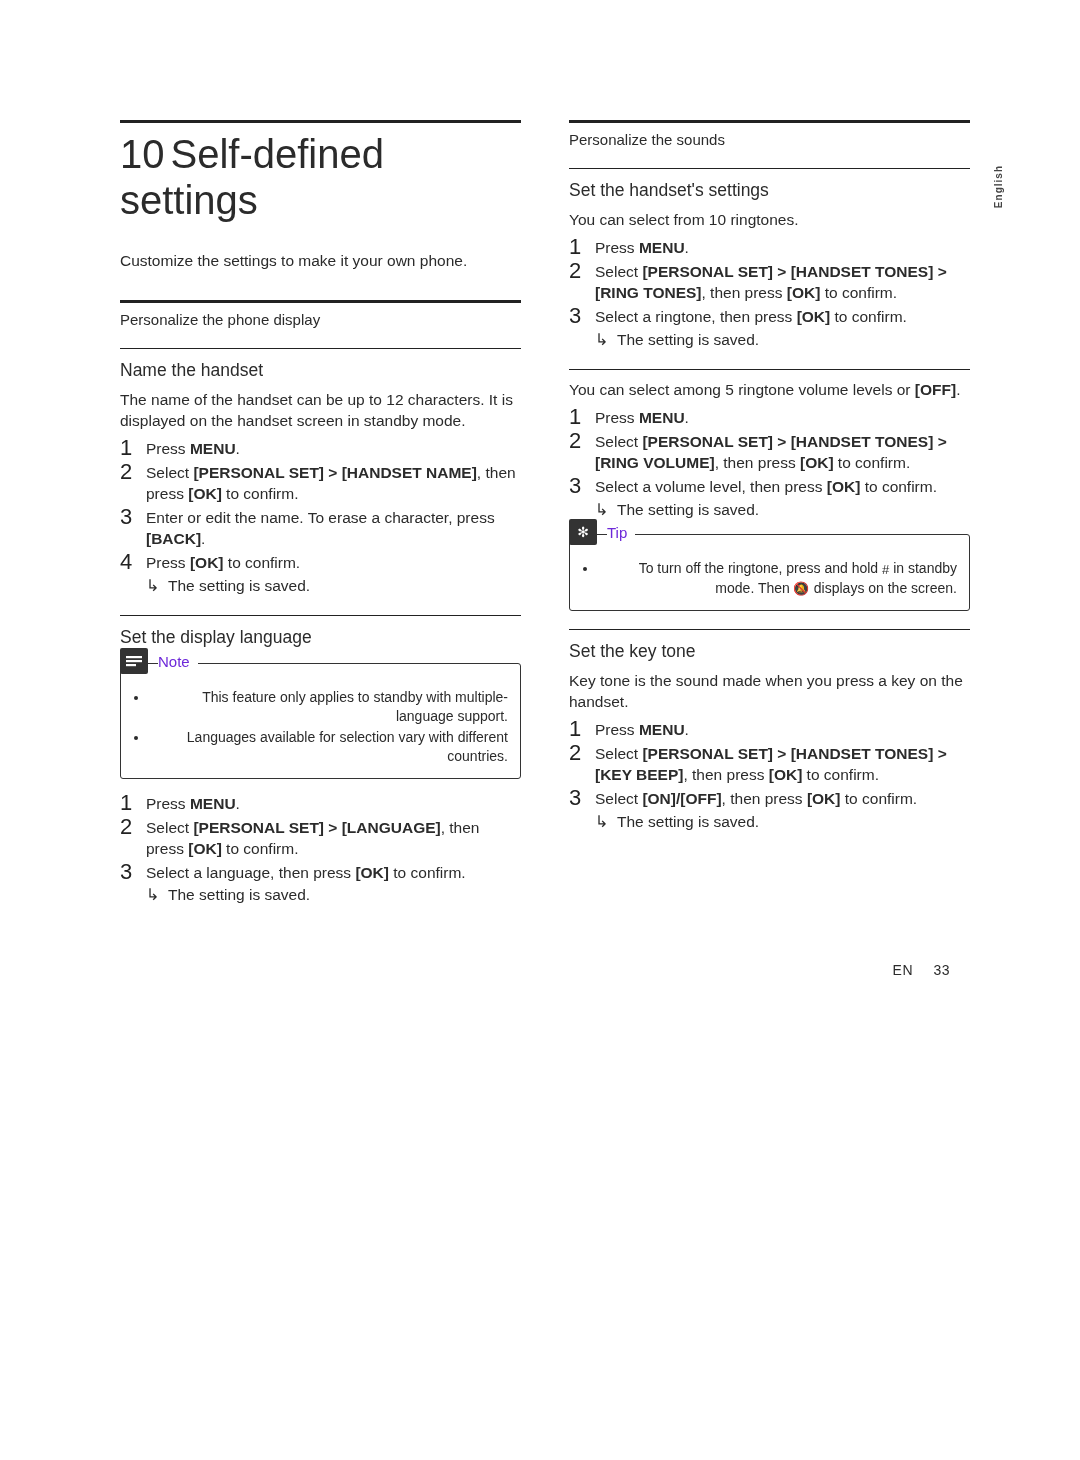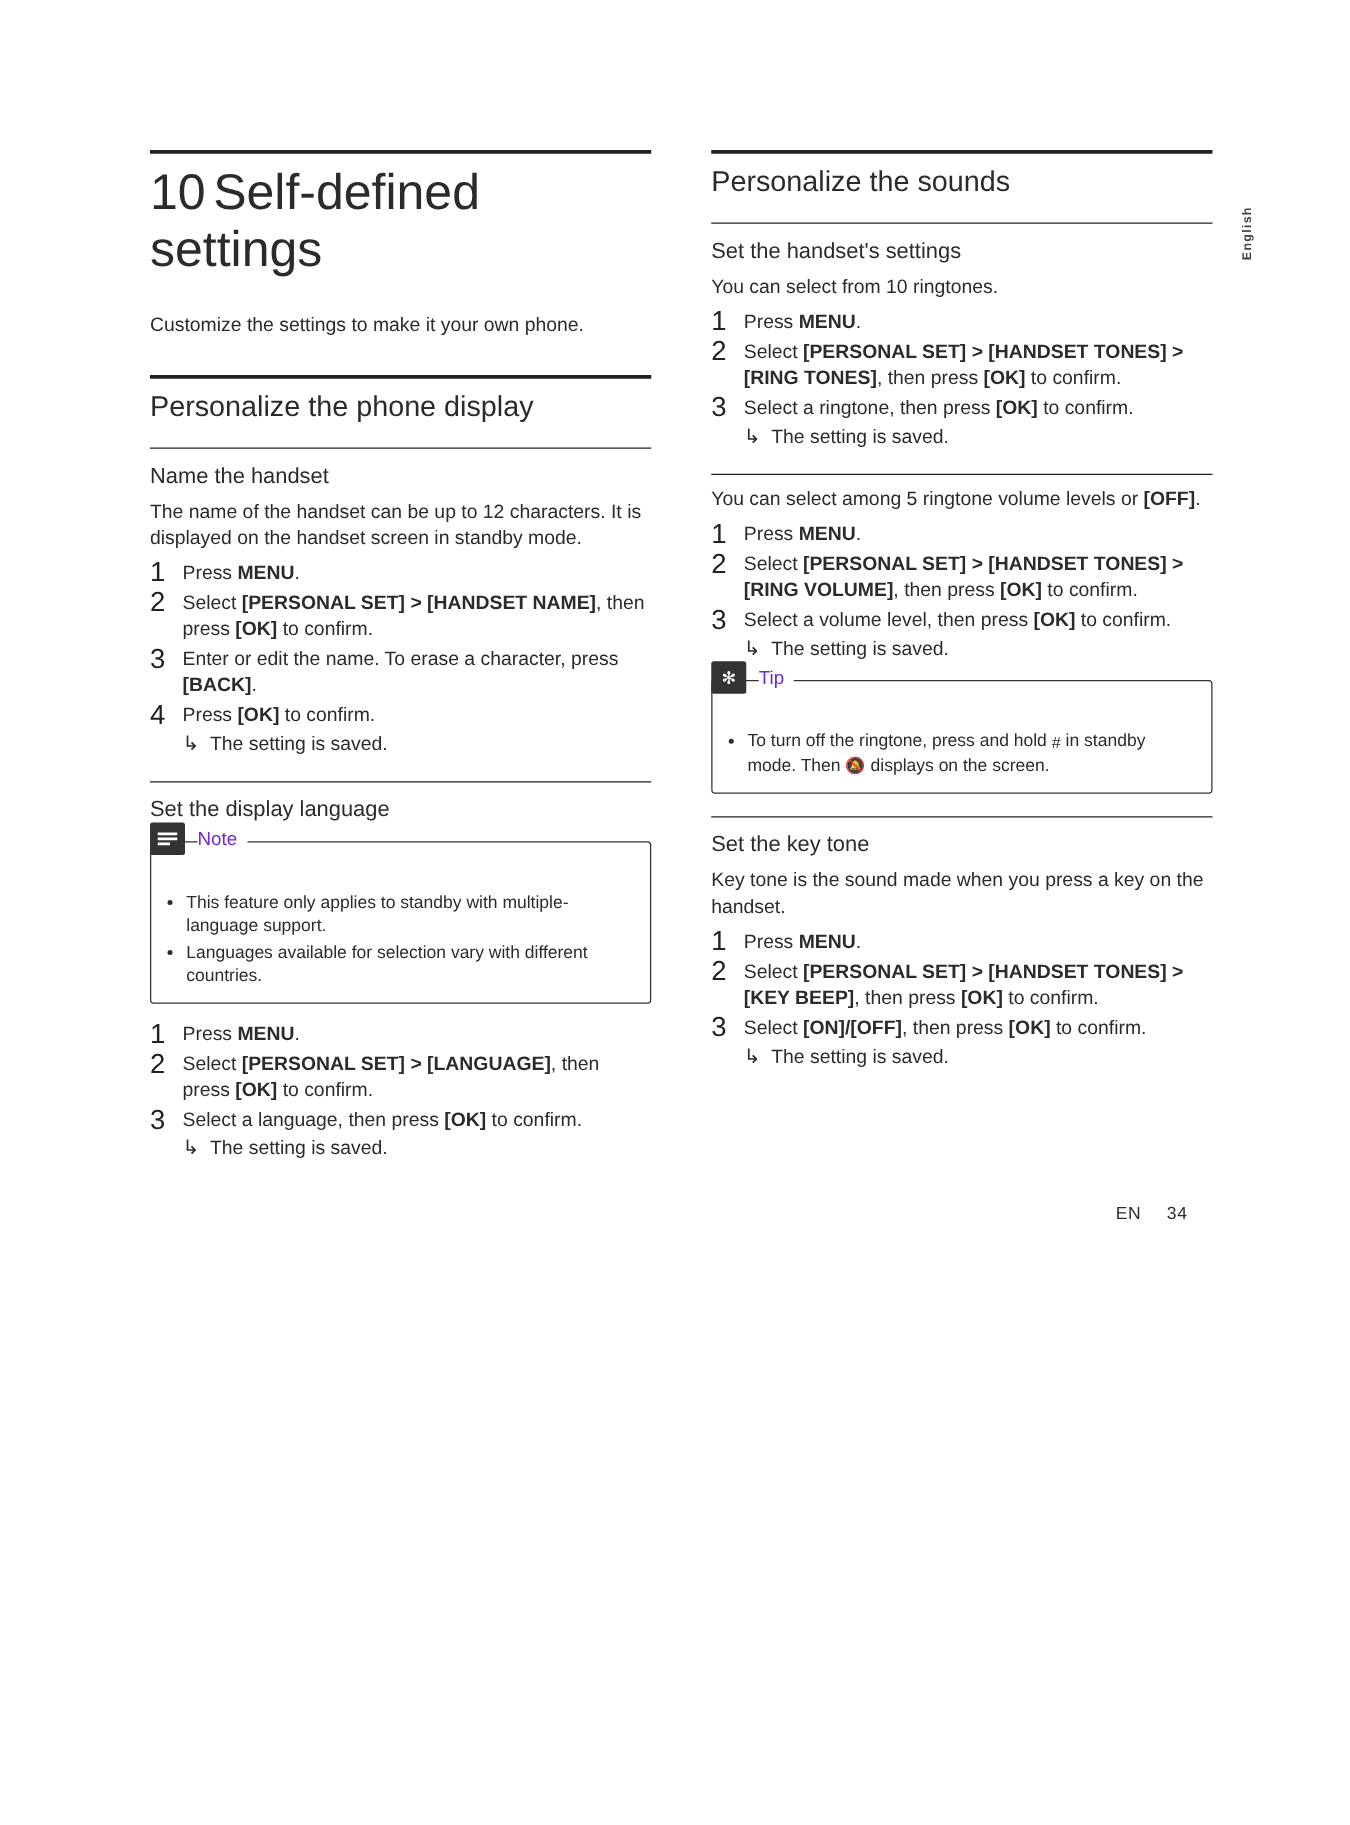--- a/index.html
+++ b/index.html
@@ -57,21 +57,21 @@
   }
   .chapter-title .num {
     display: inline-block;
     margin-right: 6px;
   }
   .intro {
     font-size: 15.5px;
     margin-bottom: 28px;
   }
   .section-title {
-    font-size: 23px;
+    font-size: 15px;
     font-weight: 400;
     margin: 6px 0 18px 0;
     line-height: 1.25;
   }
   .subsection-title {
     font-size: 17.5px;
     font-weight: 400;
     margin: 8px 0 8px 0;
   }
   .desc {
@@ -144,22 +144,23 @@
     border-radius: 2px;
   }
   .callout-label {
     font-size: 15px;
     color: #6d28d9;
     padding-top: 1px;
     background:#fff;
     padding-right:8px;
   }
   .callout ul {
-    margin: 22px 0 0 0;
+    margin: 8px 0 0 0;
     padding-left: 16px;
+    text-align: right;
   }
   .callout li {
     margin: 2px 0;
   }
   .callout-spacer { height:6px; }
   
   .footer {
     position: absolute;
     bottom: 80px;
     right: 130px;
@@ -344,16 +345,16 @@
           <span class="result-arrow">↳</span>
           <span>The setting is saved.</span>
         </div>
       </div>
 
     </div>
   </div>
 
   <div class="footer">
     <span class="lang">EN</span>
-    <span>34</span>
+    <span>33</span>
   </div>
 
 </div>
 
 </body></html>

